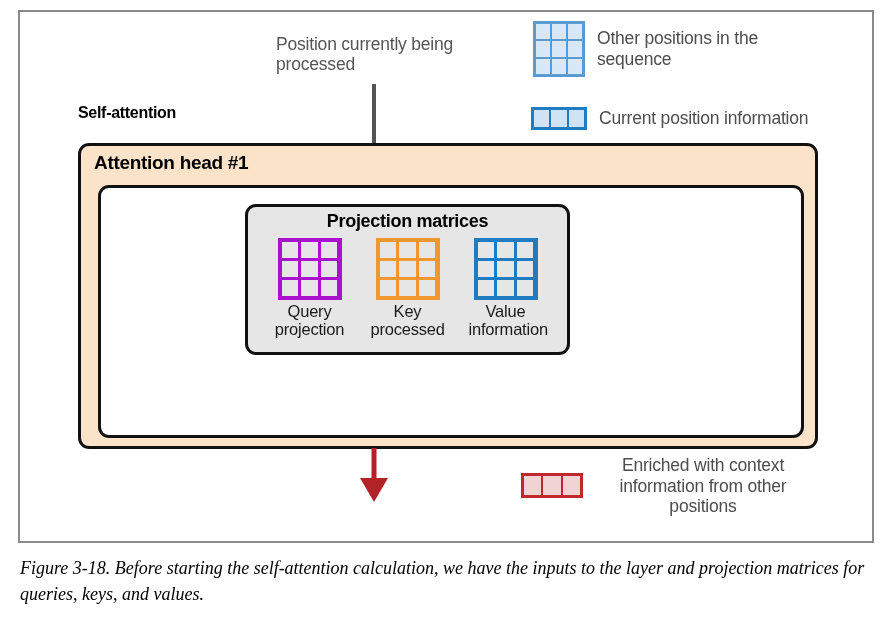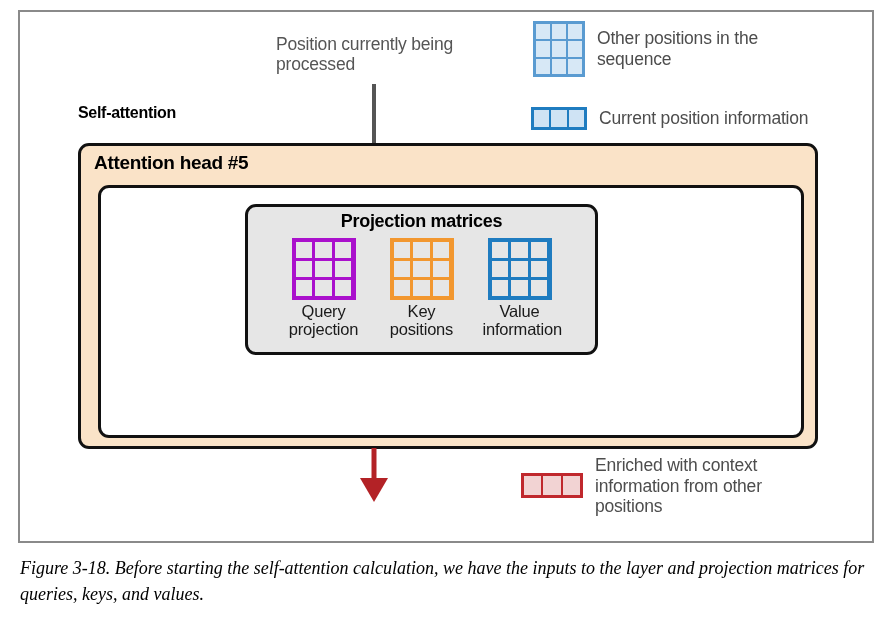--- a/index.html
+++ b/index.html
@@ -105,21 +105,21 @@
     border: 3px solid #111111;
     border-radius: 11px;
     box-sizing: border-box;
   }
 
   
   #projection-panel {
     position: absolute;
     left: 144px;
     top: 16px;
-    width: 353px;
+    width: 325px;
     height: 151px;
     background: #e6e6e6;
     border: 3px solid #111111;
     border-radius: 11px;
     box-sizing: border-box;
   }
   #projection-panel-title {
     text-align: center;
     font-size: 18px;
     font-weight: bold;
@@ -245,21 +245,21 @@
 <div id="callout-note">Position currently being processed</div>
 
 <svg id="gray-arrow" viewBox="0 0 44 90">
   <line x1="22" y1="0" x2="22" y2="68" stroke="#555555" stroke-width="4"></line>
   <polygon points="22,88 9,62 35,62" fill="#555555"></polygon>
 </svg>
 
 <div id="self-attention-label">Self-attention</div>
 
 <div id="attention-head-box">
-  <div id="attention-head-title">Attention head #5</div>
+  <div id="attention-head-title">Attention head #1</div>
 
   <div id="attention-head-inner">
 
     <div id="projection-panel">
       <div id="projection-panel-title">Projection matrices</div>
 
       <div id="projection-items">
 
         <div class="projection-item">
           <div class="matrix-grid" style="background:#aa11cc;border:1px solid #aa11cc;">
@@ -281,21 +281,21 @@
             <i></i>
               <i></i>
               <i></i>
               <i></i>
               <i></i>
               <i></i>
               <i></i>
               <i></i>
               <i></i>
           </div>
-          <div class="projection-caption">Key positions</div>
+          <div class="projection-caption">Key processed</div>
         </div>
 
         <div class="projection-item">
           <div class="matrix-grid" style="background:#1f7cc0;border:1px solid #1f7cc0;">
             <i></i>
               <i></i>
               <i></i>
               <i></i>
               <i></i>
               <i></i>
@@ -339,16 +339,16 @@
   </div>
   <div class="legend-text" style="width:300px;">Current position information</div>
 </div>
 
 <div class="legend-row" id="legend-enriched">
   <div class="legend-swatch-1x3-red">
     <i></i>
       <i></i>
       <i></i>
   </div>
-  <div class="legend-text" style="width:216px;">Enriched with context information from other positions</div>
+  <div class="legend-text" style="width:216px;text-align:center;">Enriched with context information from other positions</div>
 </div>
 
 <div id="figure-caption">Figure 3-18. Before starting the self-attention calculation, we have the inputs to the layer and projection matrices for queries, keys, and values.</div>
 
 </body></html>

